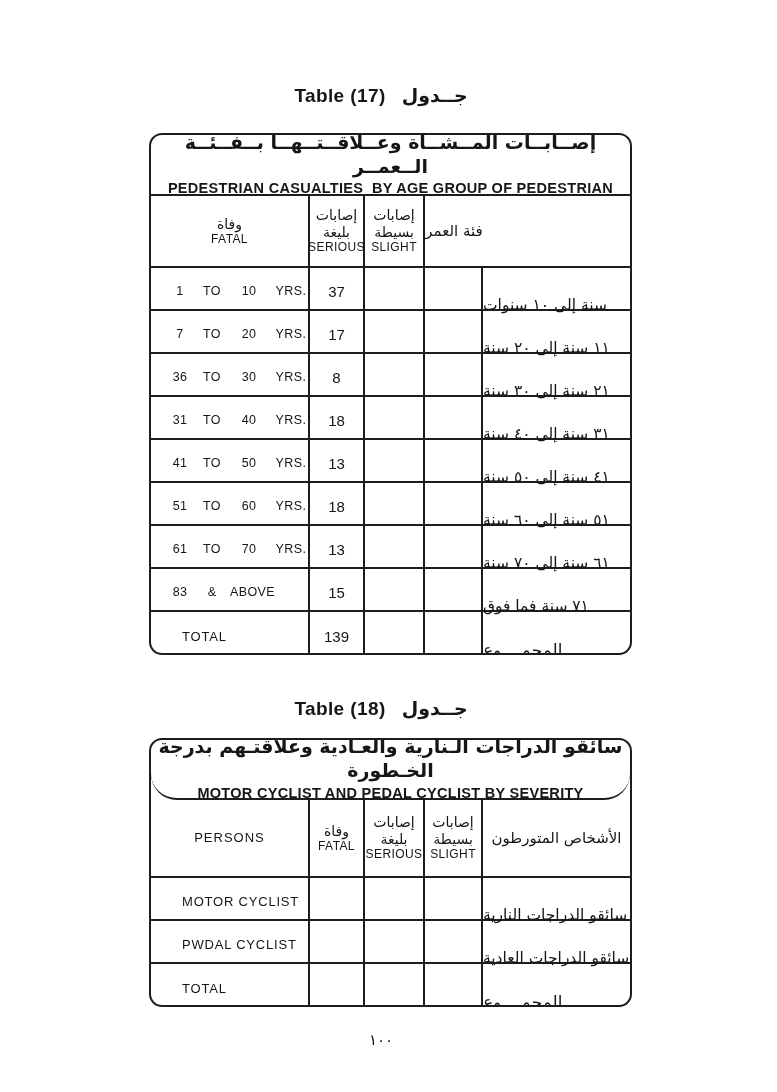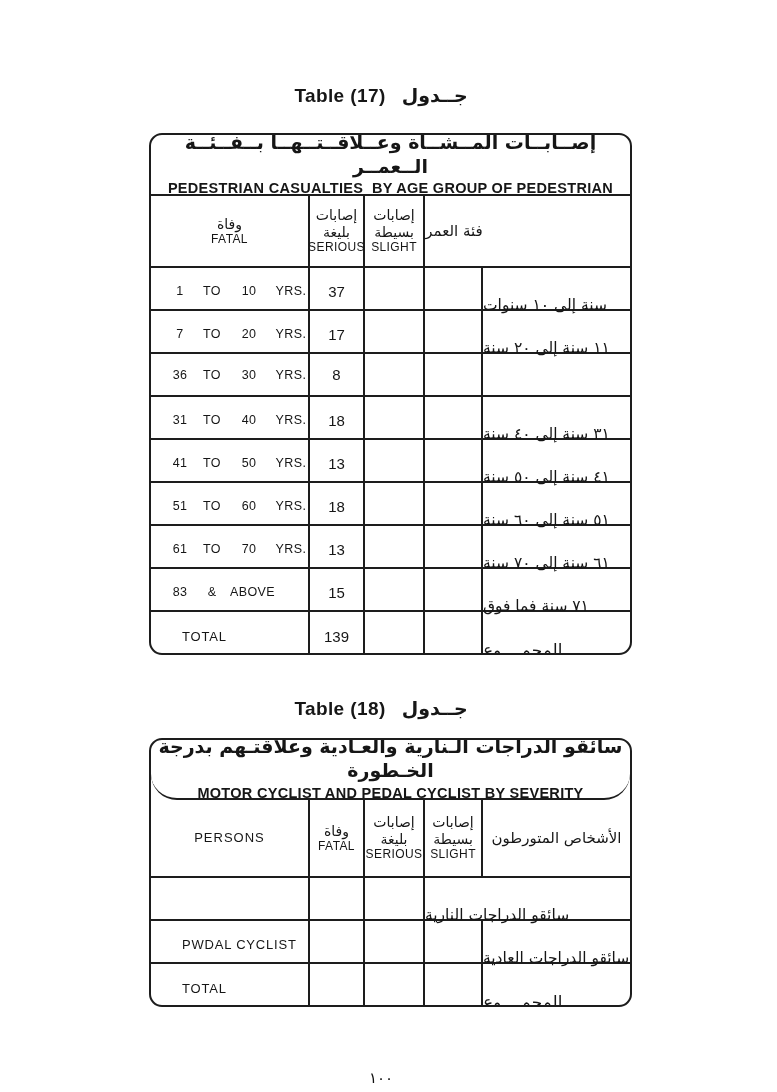--- a/index.html
+++ b/index.html
@@ -85,21 +85,21 @@
     font-family:"DejaVu Sans",sans-serif;font-size:15.5px;direction:rtl;
     white-space:nowrap;
     margin-top:28px;
   }
   .label-cell{justify-content:flex-start;padding-left:31px;
     font-size:13px;letter-spacing:.8px;white-space:nowrap;}
   .total-ar{font-size:17px;}
 
   
   .pagenum{
-    text-align:center;margin-top:62px;
+    text-align:center;margin-top:24px;
     font-family:"DejaVu Sans",sans-serif;font-size:15px;color:#111;
   }
 </style>
 </head>
 <body>
 
 <div class="page">
 
   <div class="caption caption17">
     <span class="latin">Table (17)</span>
@@ -168,20 +168,21 @@
         <span class="age-parts">
             <span>36</span>
             <span>TO</span>
             <span>30</span>
             <span>YRS.</span>
           </span>
       </div>
       <div class="cell num">8</div>
       <div class="cell"></div>
       <div class="cell"></div>
+      <div class="cell last ar-cell">٢١ سنة إلى ٣٠ سنة</div>
     </div>
 
     <div class="grow drow">
       <div class="cell age-cell">
         <span class="age-parts">
             <span>31</span>
             <span>TO</span>
             <span>40</span>
             <span>YRS.</span>
           </span>
@@ -291,20 +292,21 @@
         <span class="h-ar">إصابات</span>
         <span class="h-ar">بسيطة</span>
         <span class="h-lat-sm">SLIGHT</span>
       </div>
       <div class="cell hc last">
         <span class="h-ar-big">الأشخاص المتورطون</span>
       </div>
     </div>
 
     <div class="grow drow">
+      <div class="cell label-cell">MOTOR CYCLIST</div>
       <div class="cell num"></div>
       <div class="cell"></div>
       <div class="cell"></div>
       <div class="cell last ar-cell">سائقو الدراجات النارية</div>
     </div>
 
     <div class="grow drow">
       <div class="cell label-cell">PWDAL CYCLIST</div>
       <div class="cell num"></div>
       <div class="cell"></div>

